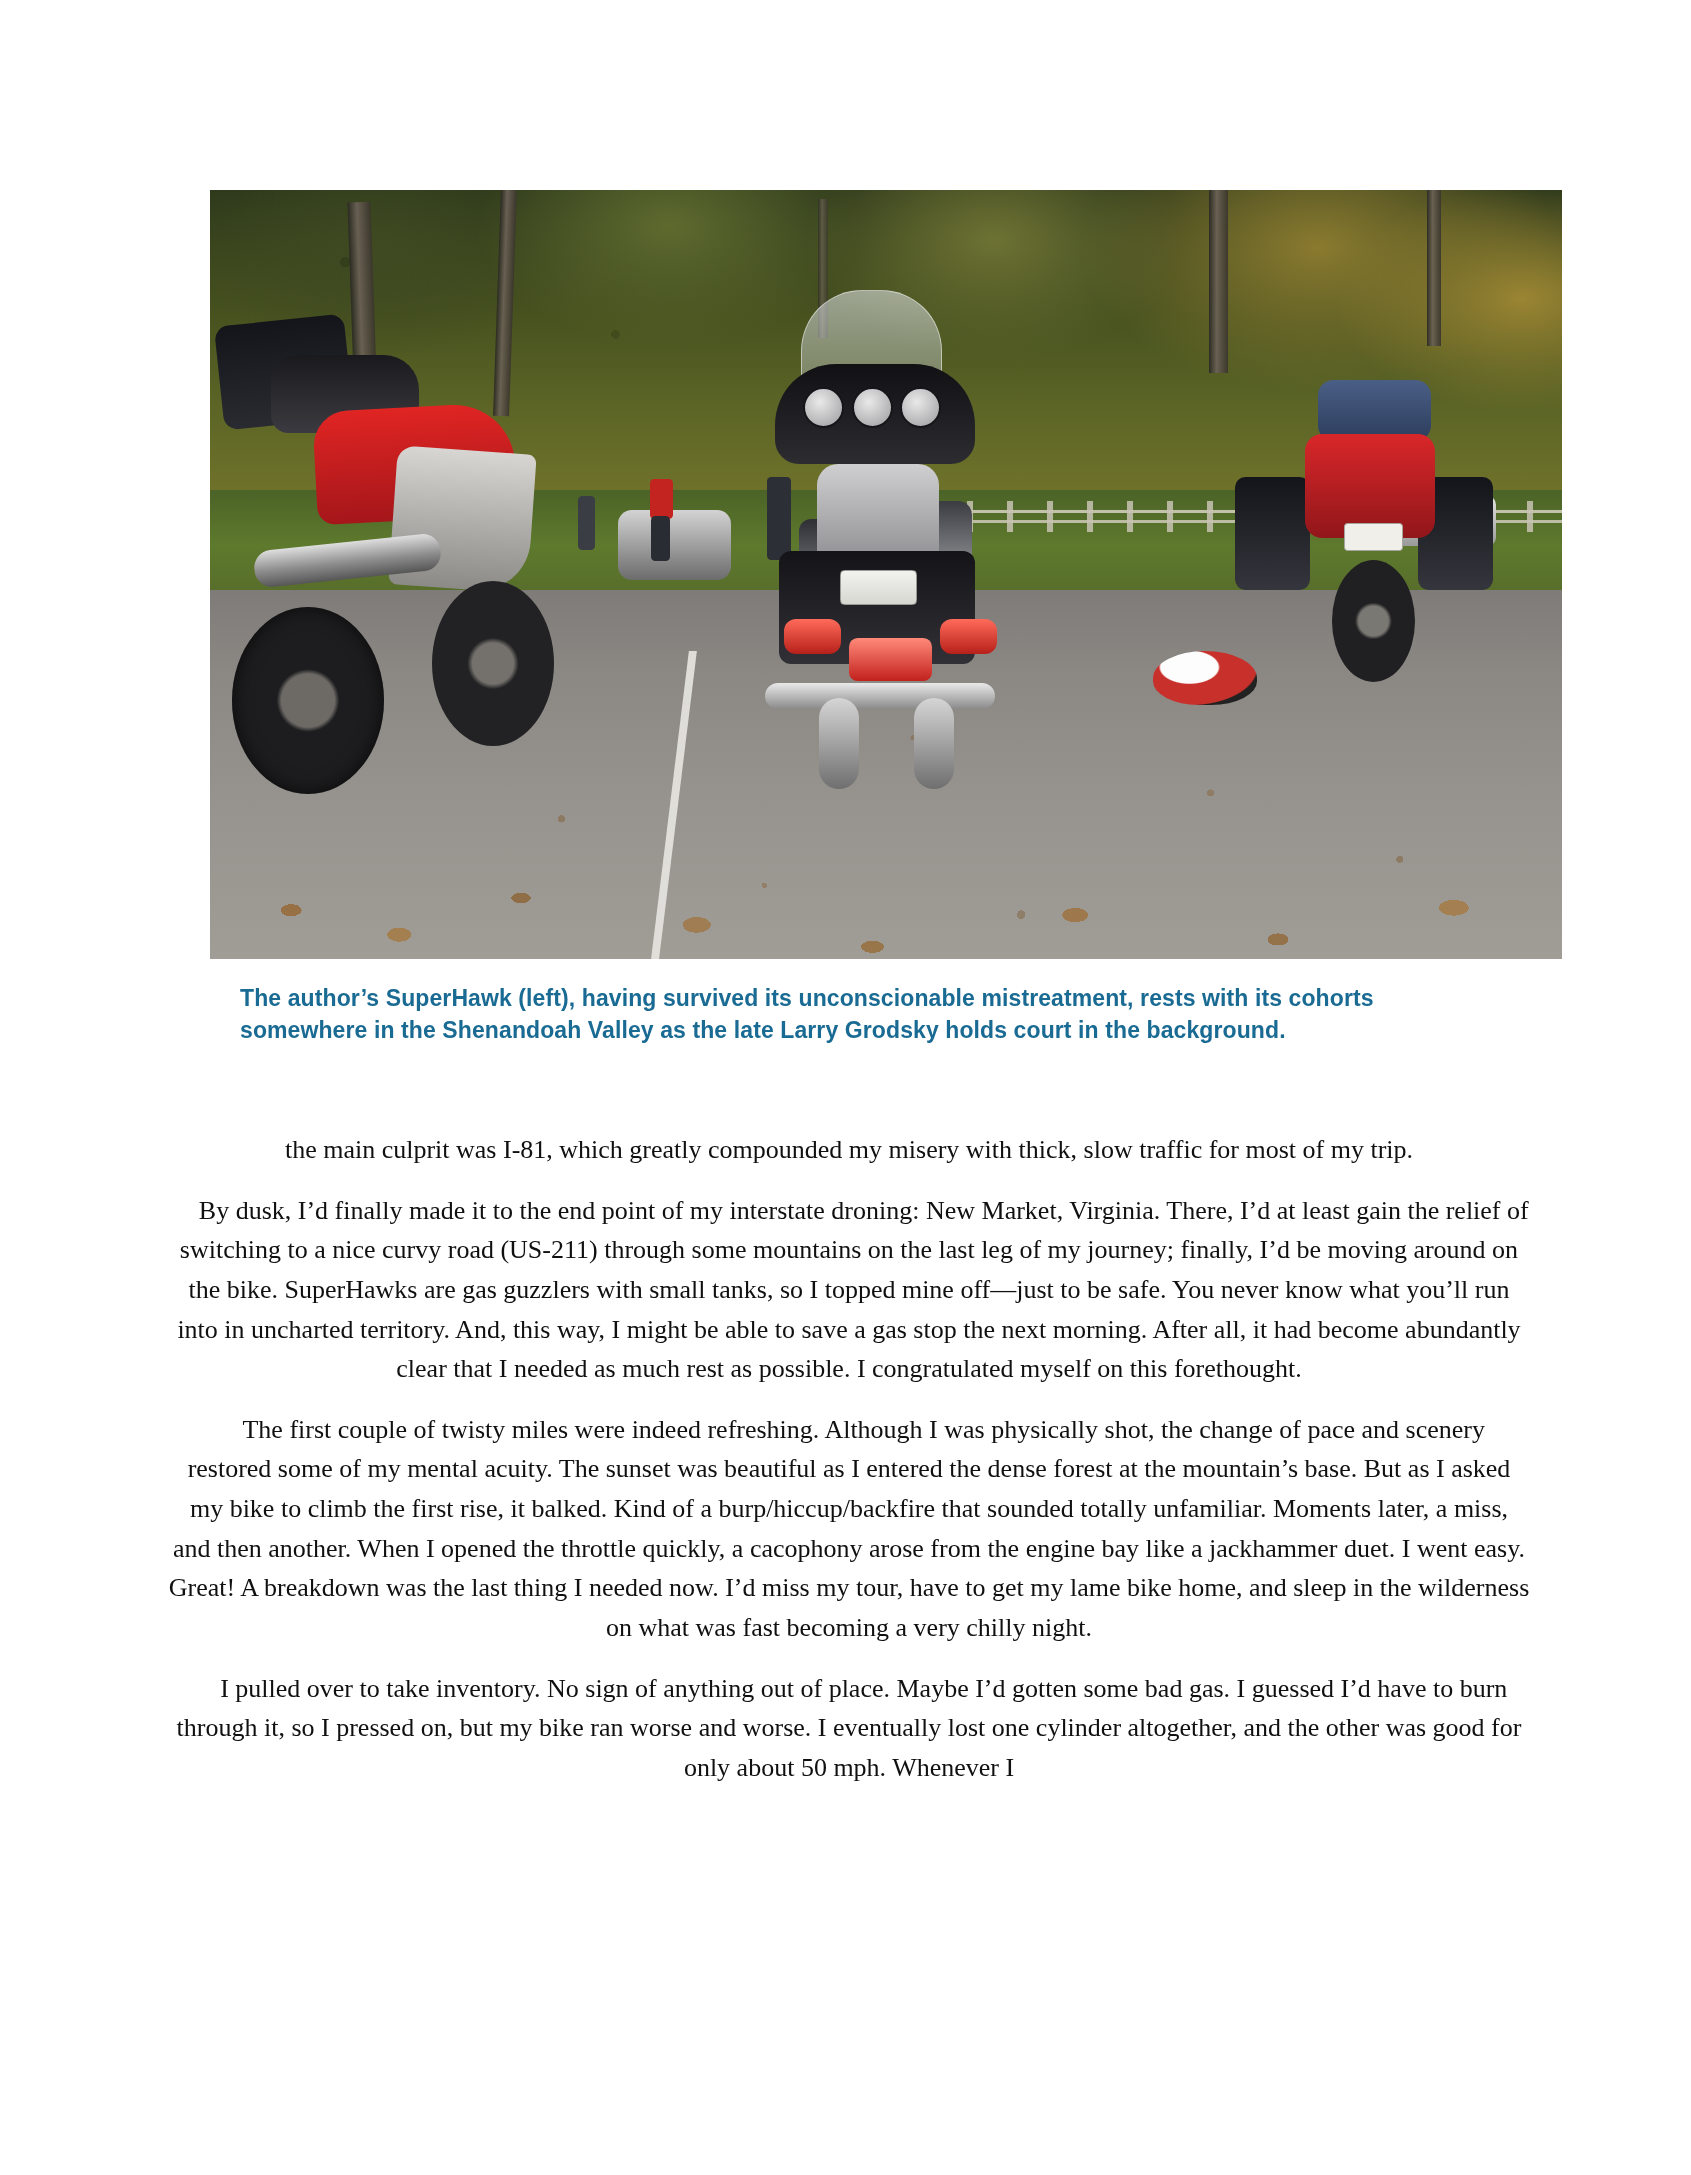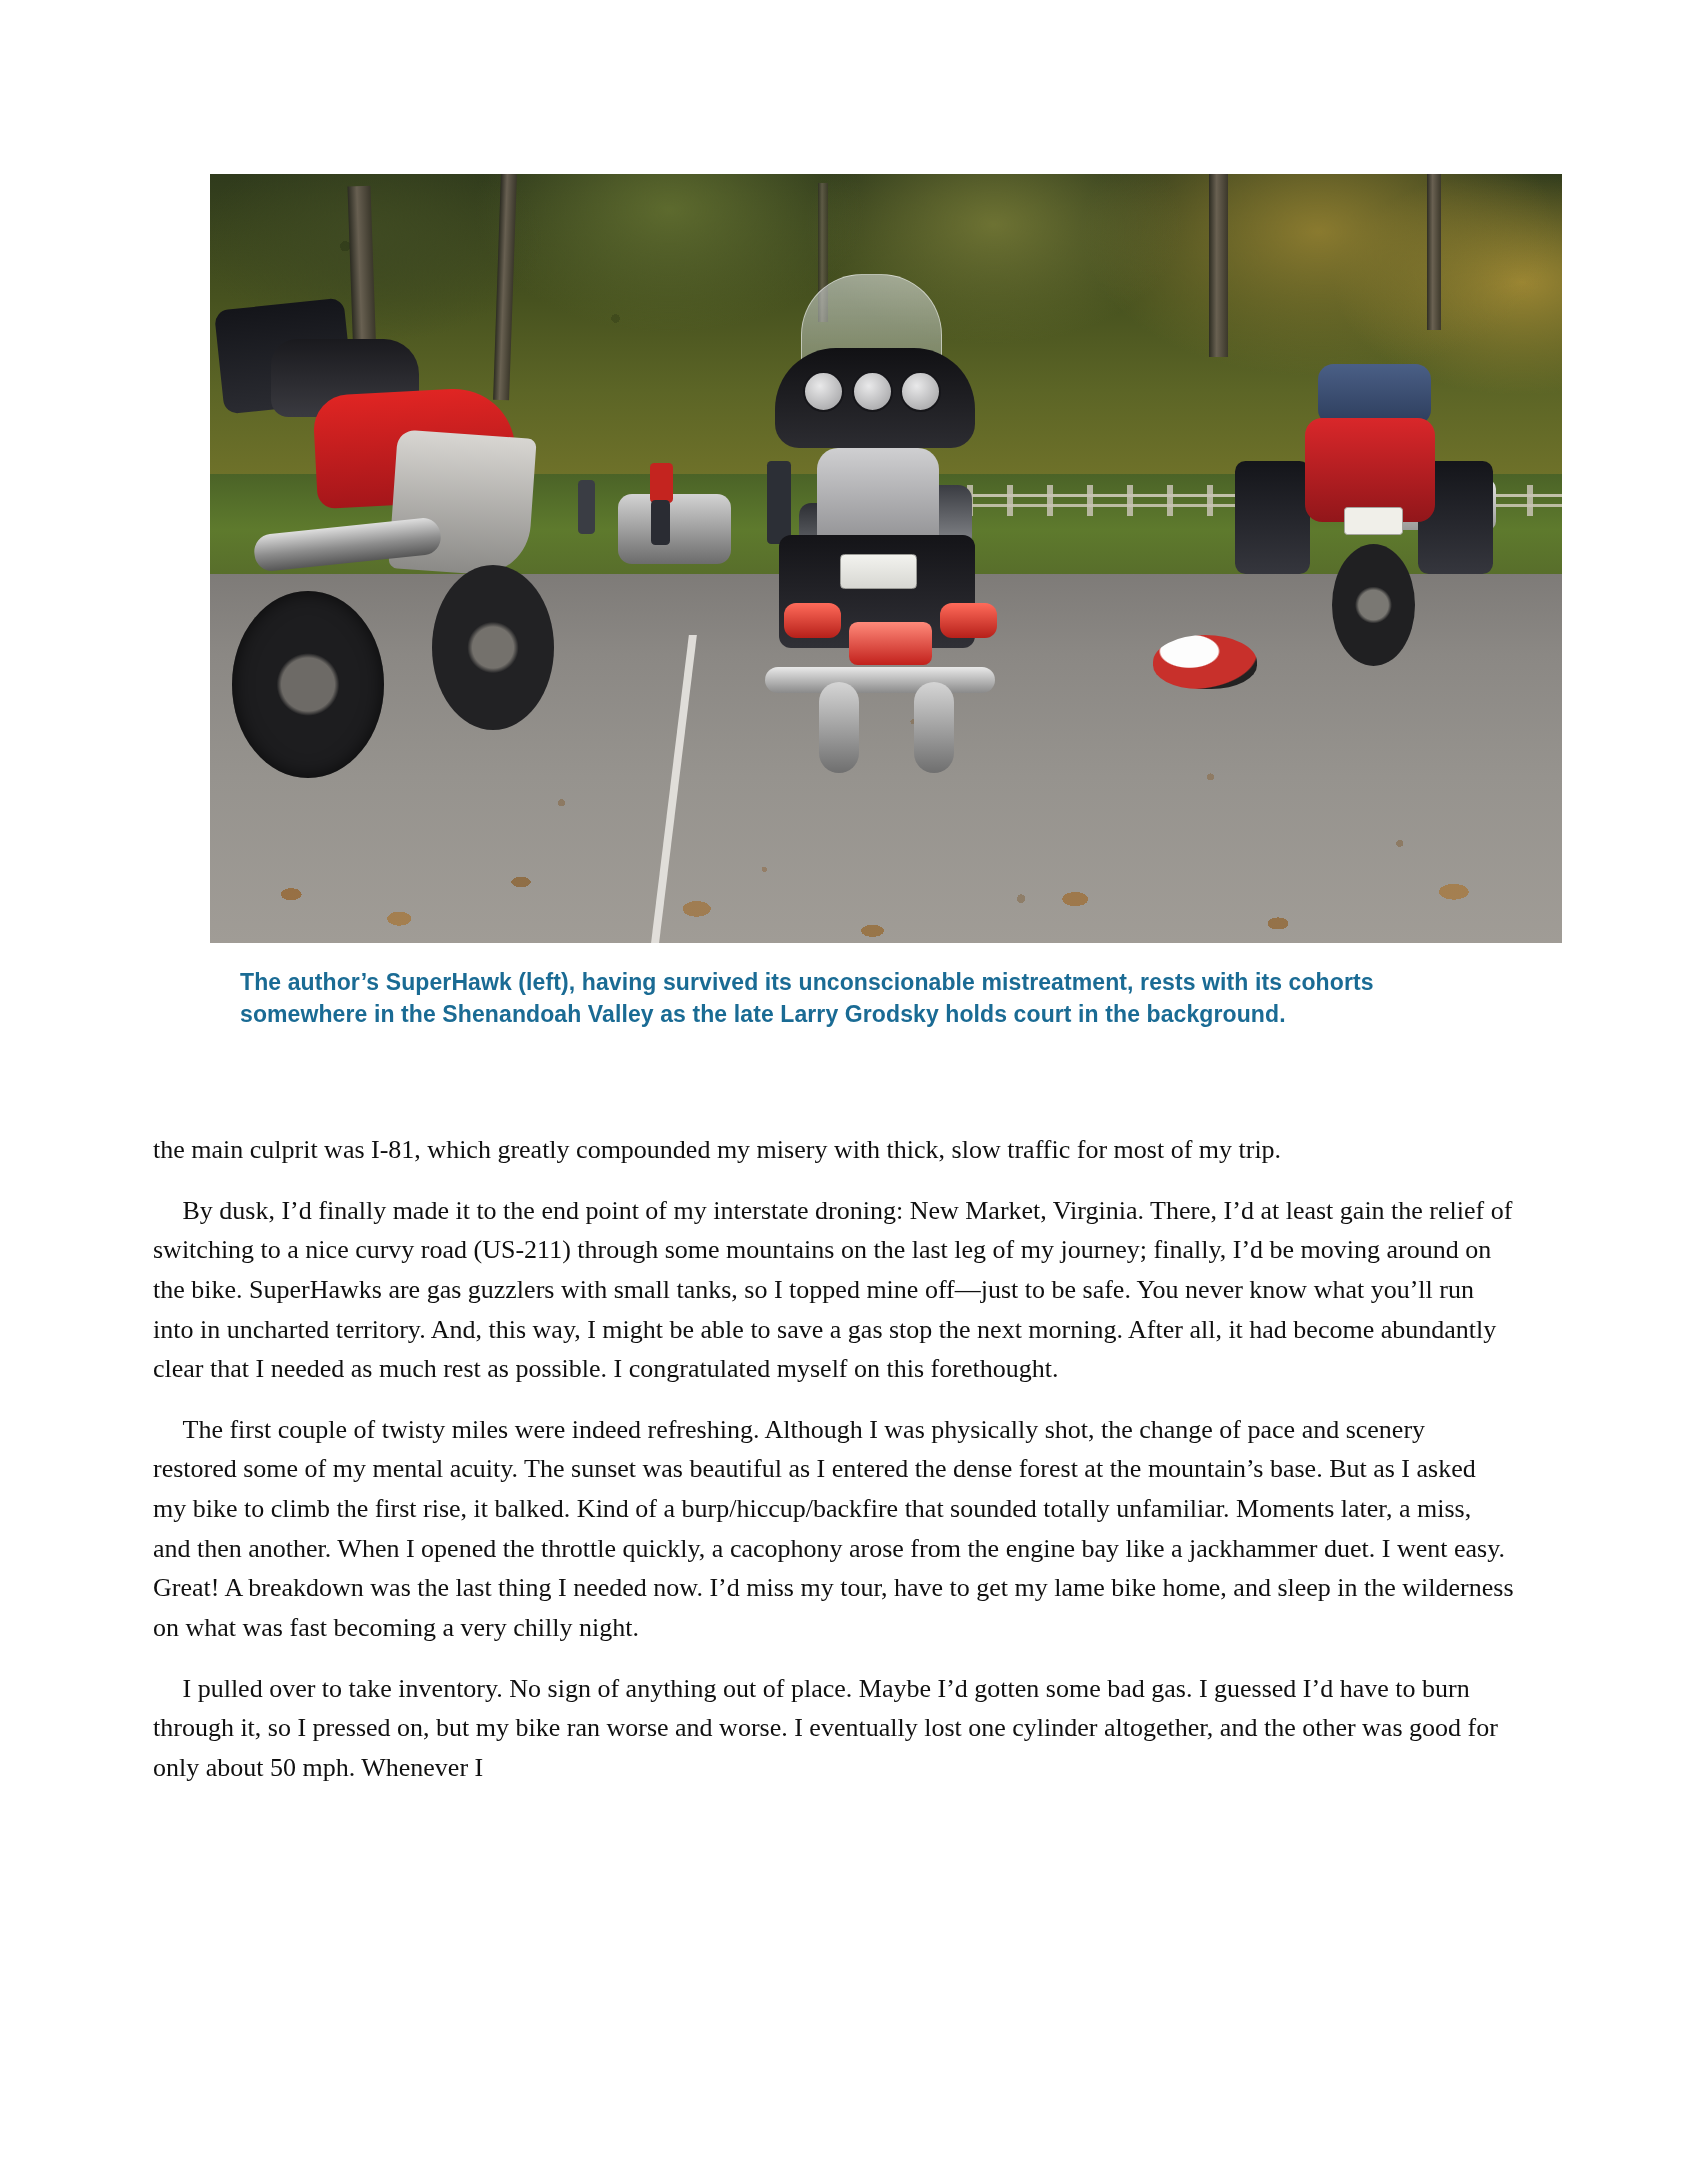--- a/index.html
+++ b/index.html
@@ -19,21 +19,21 @@
   .page {
     position: absolute;
     inset: 0;
     background: #ffffff;
   }
 
   
   .figure {
     position: absolute;
     left: 170px;
-    top: 160px;
+    top: 176px;
     width: 1248px;
   }
 
   .photo {
     position: relative;
     width: 1352px;
     height: 769px;
     overflow: hidden;
     background: #556;
   }
@@ -285,26 +285,26 @@
     font-size: 23px;
     line-height: 1.42;
     color: #1a6b94;
     font-weight: 600;
     letter-spacing: 0.1px;
   }
 
   
   .body-copy {
     position: absolute;
-    left: 153px;
+    left: 168px;
     top: 1130px;
     width: 1362px;
     font-size: 26px;
     line-height: 1.525;
-    text-align: left;
+    text-align: center;
     color: #101010;
   }
   .body-copy p { margin: 0; }
   .body-copy p.indent { text-indent: 29.5px; margin-top: 21px; }
 
   
   .footer {
     position: absolute;
     left: 165px;
     top: 2036px;

